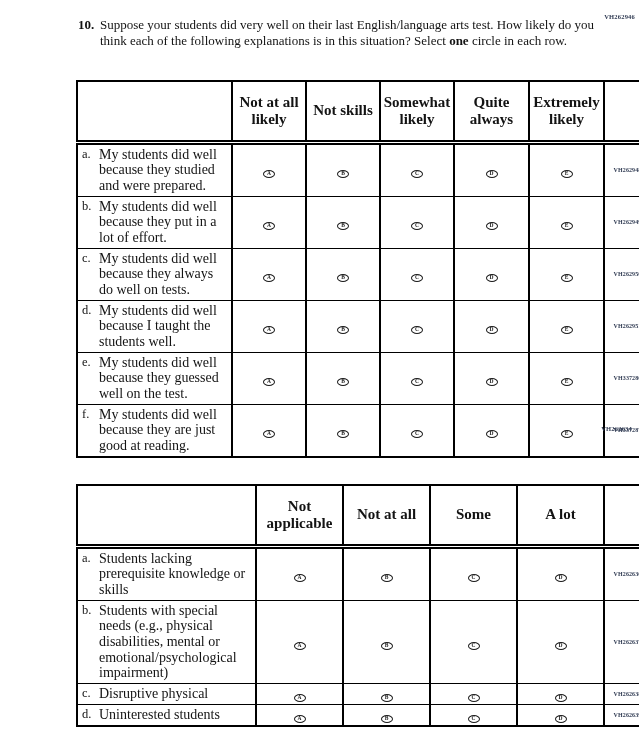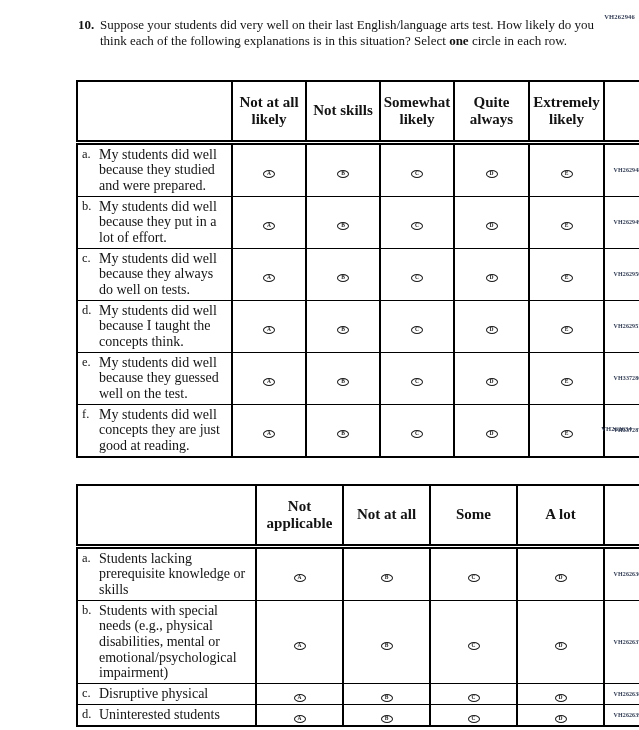--- a/index.html
+++ b/index.html
@@ -166,21 +166,21 @@
           <td class="opt-cell"><span class="bubble">B</span></td>
           <td class="opt-cell"><span class="bubble">C</span></td>
           <td class="opt-cell"><span class="bubble">D</span></td>
           <td class="opt-cell"><span class="bubble">E</span></td>
           <td class="code-cell">VH262950</td>
         </tr>
         <tr>
           <td class="label-cell">
             <div class="label-wrap">
               <span class="row-letter">d.</span>
-              <span class="row-text">My students did well because I taught the concepts think.</span>
+              <span class="row-text">My students did well because I taught the students well.</span>
             </div>
           </td>
           <td class="opt-cell"><span class="bubble">A</span></td>
           <td class="opt-cell"><span class="bubble">B</span></td>
           <td class="opt-cell"><span class="bubble">C</span></td>
           <td class="opt-cell"><span class="bubble">D</span></td>
           <td class="opt-cell"><span class="bubble">E</span></td>
           <td class="code-cell">VH262951</td>
         </tr>
         <tr>
@@ -194,21 +194,21 @@
           <td class="opt-cell"><span class="bubble">B</span></td>
           <td class="opt-cell"><span class="bubble">C</span></td>
           <td class="opt-cell"><span class="bubble">D</span></td>
           <td class="opt-cell"><span class="bubble">E</span></td>
           <td class="code-cell">VH337286</td>
         </tr>
         <tr>
           <td class="label-cell">
             <div class="label-wrap">
               <span class="row-letter">f.</span>
-              <span class="row-text">My students did well concepts they are just good at reading.</span>
+              <span class="row-text">My students did well because they are just good at reading.</span>
             </div>
           </td>
           <td class="opt-cell"><span class="bubble">A</span></td>
           <td class="opt-cell"><span class="bubble">B</span></td>
           <td class="opt-cell"><span class="bubble">C</span></td>
           <td class="opt-cell"><span class="bubble">D</span></td>
           <td class="opt-cell"><span class="bubble">E</span></td>
           <td class="code-cell">VH337287</td>
         </tr>
       </tbody>

